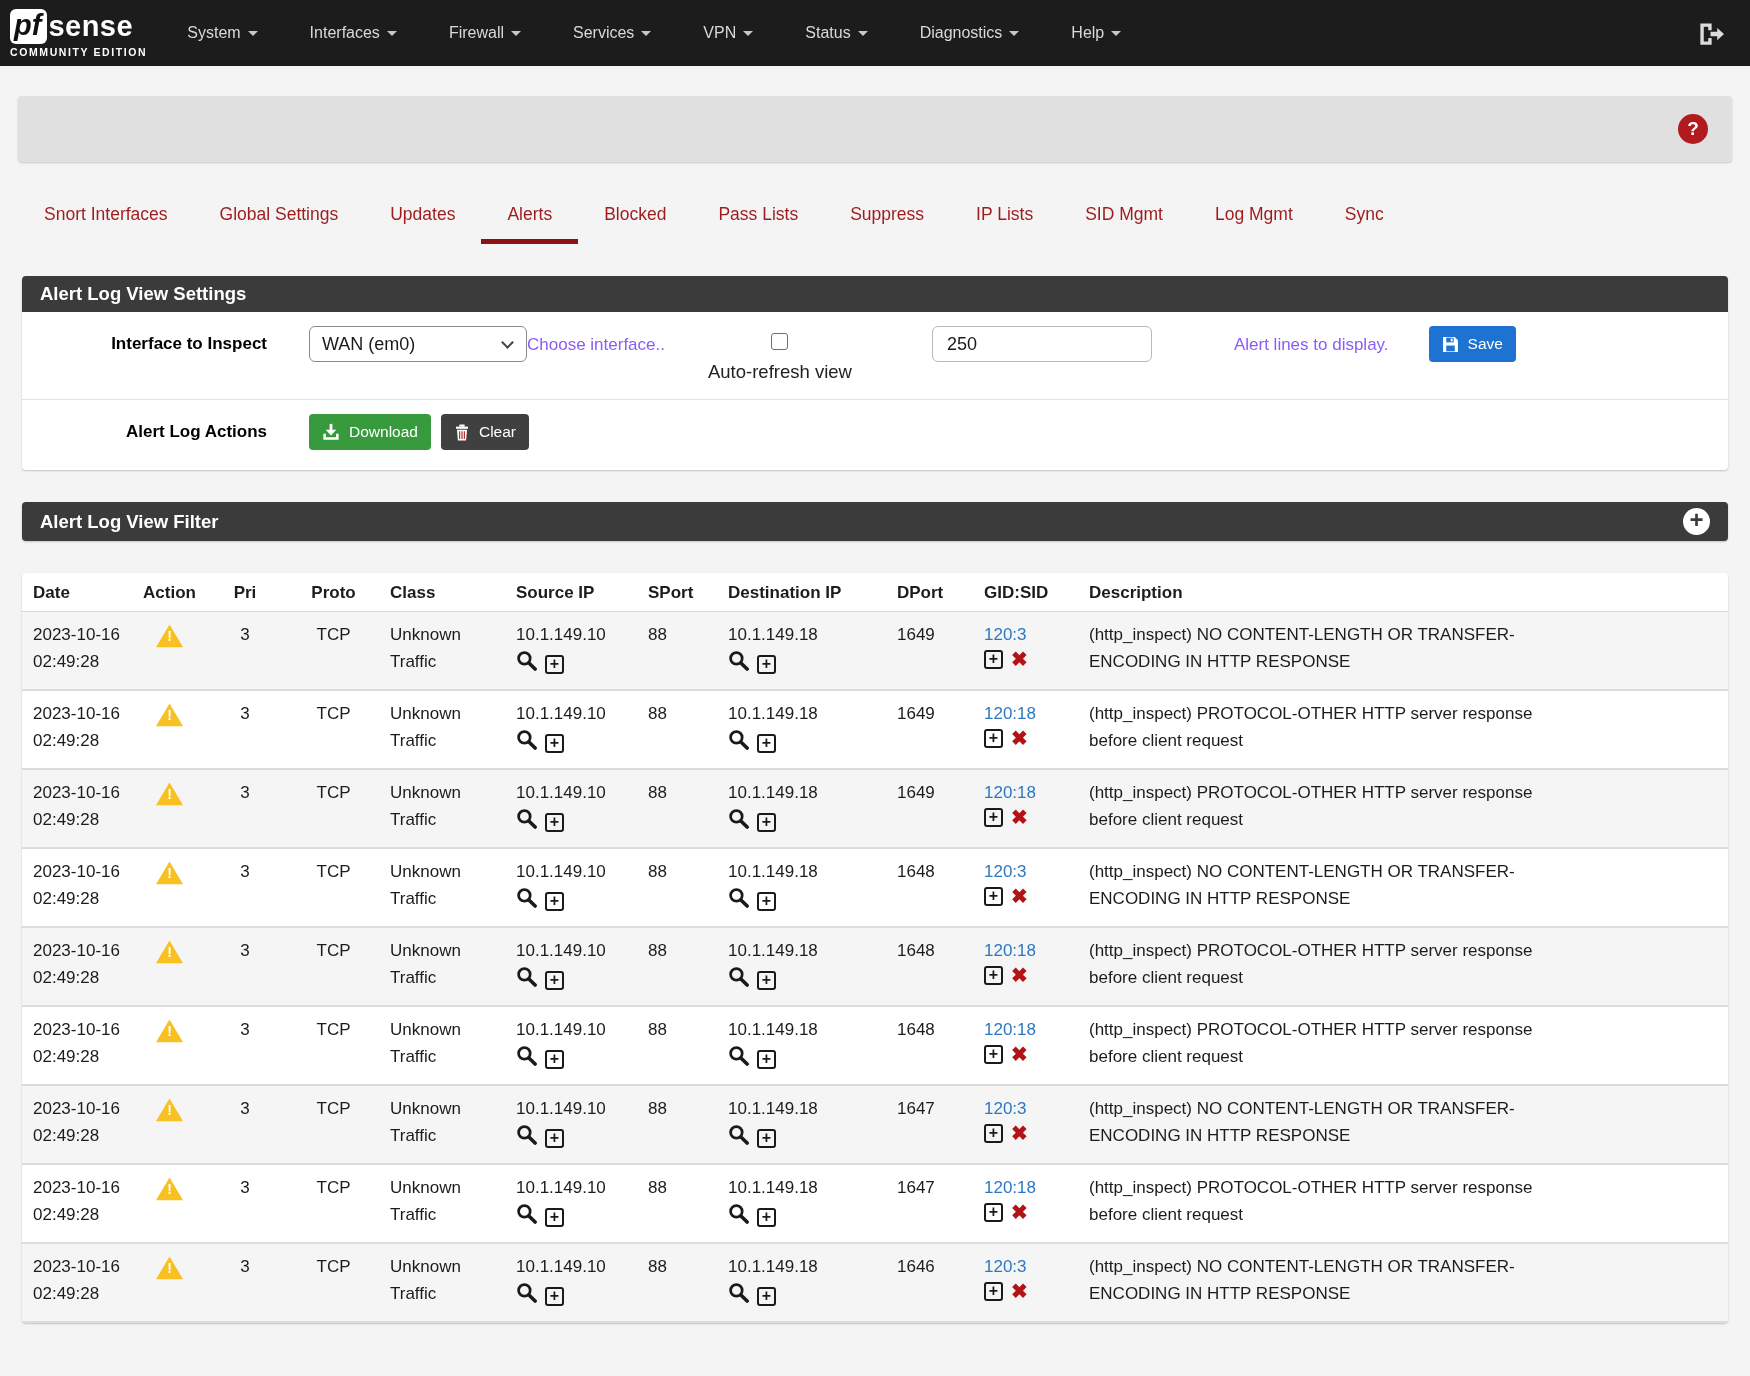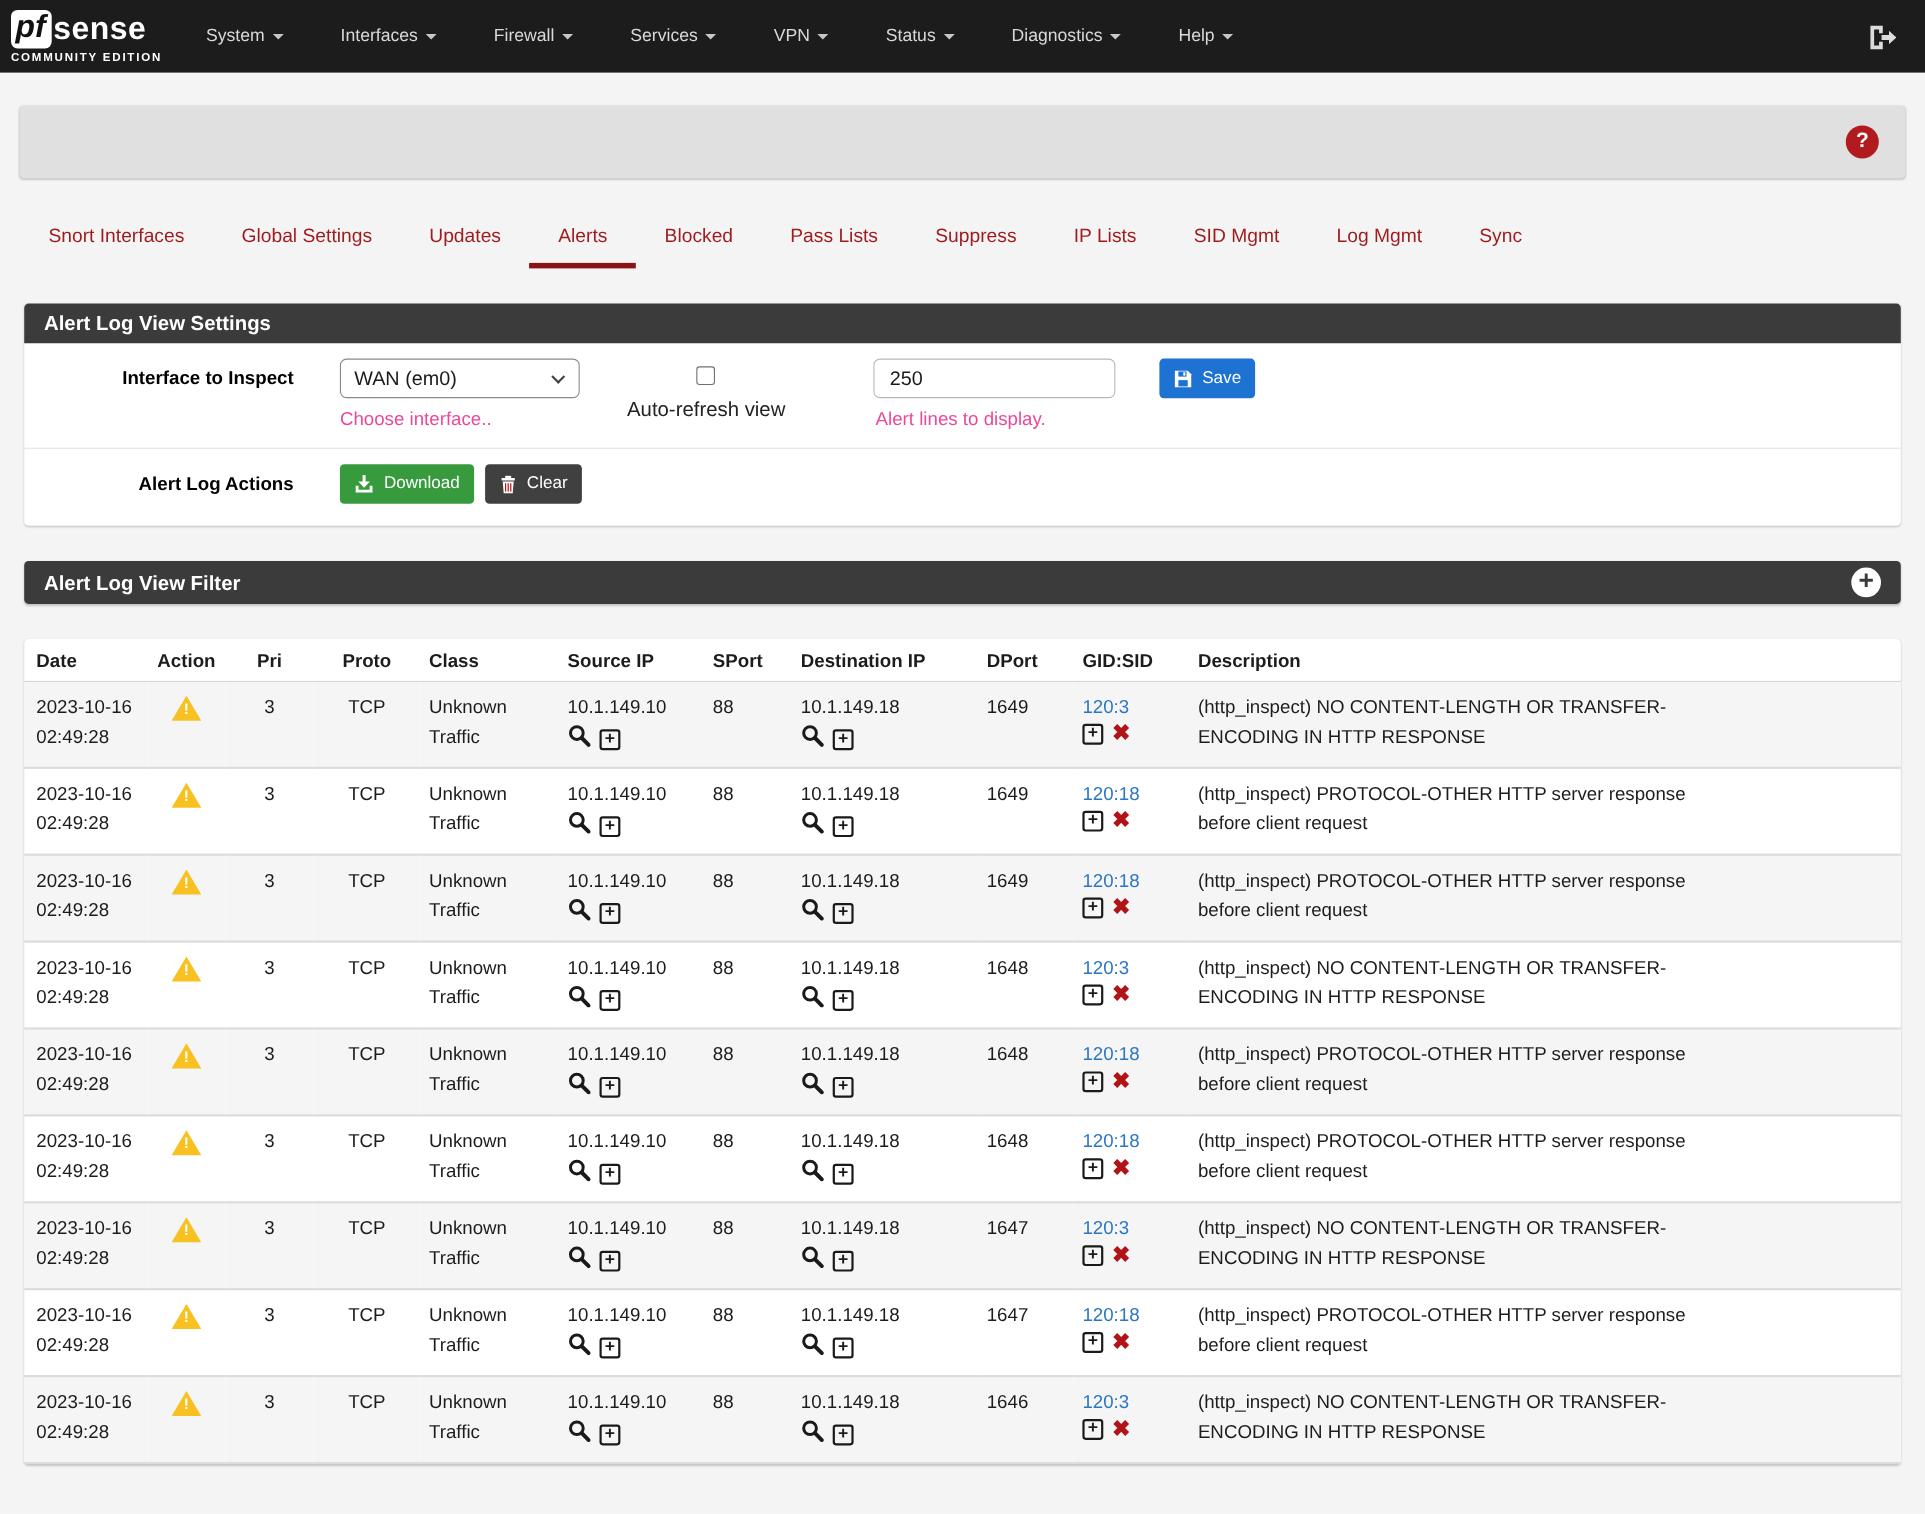--- a/index.html
+++ b/index.html
@@ -44,22 +44,22 @@
     box-shadow:0 1px 2px rgba(0,0,0,.2); }
   .plus-circle { width:27px; height:27px; background:#fff; border-radius:50%; color:#3b3b3b;
     font-weight:900; font-size:24px; display:flex; align-items:center; justify-content:center; cursor:pointer; line-height:1; }
   .plus-circle::before { content:"+"; margin-top:-3px; }
 
   
   .form-row { display:flex; align-items:flex-start; padding:14px 0 16px; }
   .form-row + .form-row { border-top:1px solid #e3e3e3; }
   .flabel { flex:0 0 245px; text-align:right; font-weight:700; font-size:17px; color:#000; padding-top:8px; }
   .controls { display:flex; align-items:flex-start; margin-left:42px; }
-  .stack { display:flex; flex-direction:column; }
-  .helper { color:#ec4899; font-size:17px; margin-top:9px; }
+  .stack { display:flex; flex-direction:row; }
+  .helper { color:#8b5cf6; font-size:17px; margin-top:9px; }
   .selectbox { position:relative; width:218px; height:36px; border:1px solid #8a8a8a; border-radius:6px;
     background:#fff; display:flex; align-items:center; padding:0 30px 0 12px; font-size:18px; color:#1a1a1a; cursor:pointer; }
   .selectbox .chev { position:absolute; right:14px; top:11px; width:9px; height:9px;
     border-right:2px solid #444; border-bottom:2px solid #444; transform:rotate(45deg); }
   .chk-group { display:flex; align-items:center; gap:11px; margin-left:43px; padding-top:7px; cursor:pointer;flex-direction:column; }
   .checkbox { width:17px; height:17px; border:1px solid #707070; border-radius:3px; background:#fff; }
   .chk-label { font-size:18.5px; color:#222; }
   .textinput { width:220px; height:36px; border:1px solid #b9b9b9; border-radius:6px; font-size:18px;
     color:#1a1a1a; padding:0 14px; font-family:"Liberation Sans",sans-serif; margin-left:80px; }
   .btn { display:inline-flex; align-items:center; gap:9px; border:none; border-radius:4px; color:#fff;

